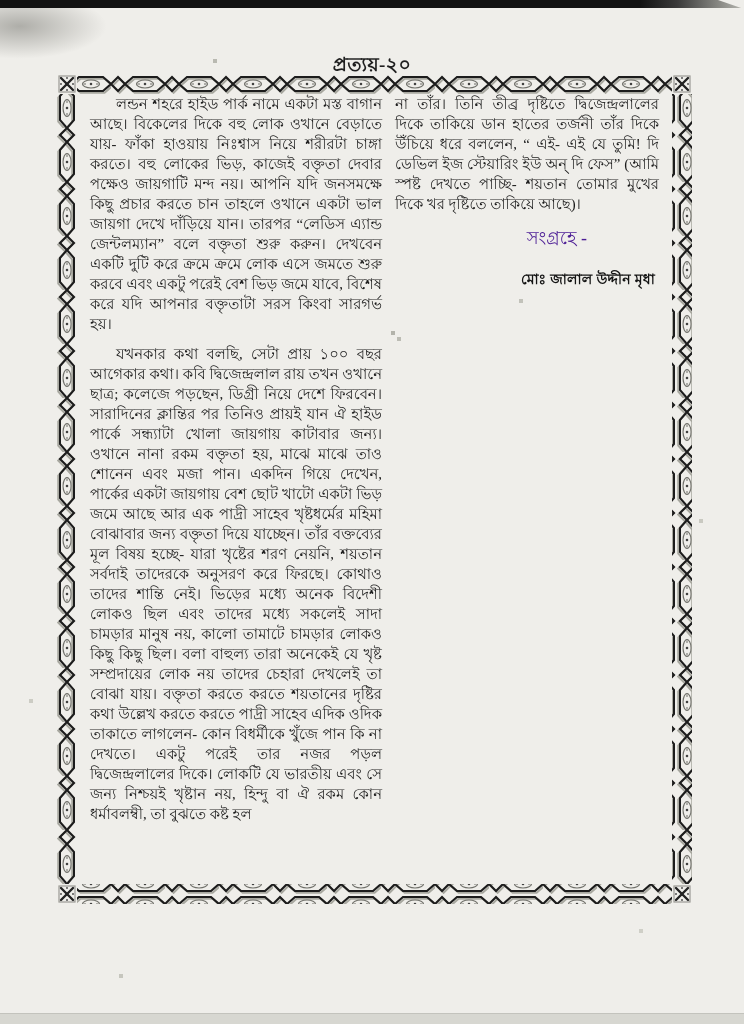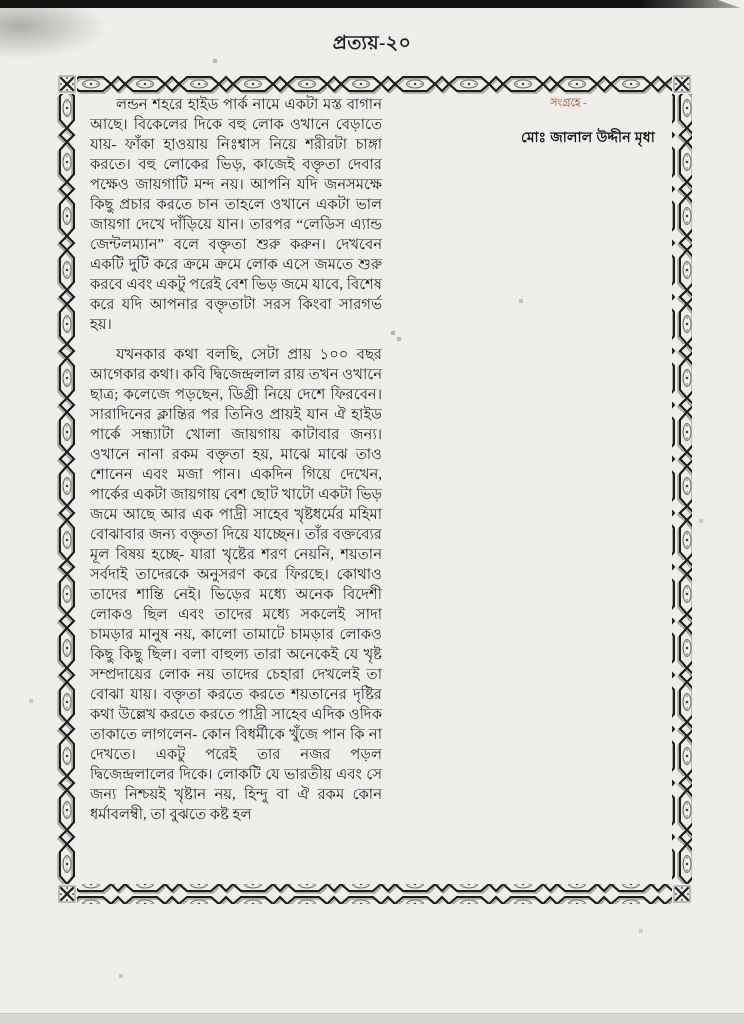--- a/index.html
+++ b/index.html
@@ -16,35 +16,35 @@
     border-top:9px solid #efeeea;border-left:26px solid transparent;}
   .corner-smudge{position:absolute;top:8px;left:0;width:110px;height:52px;
     background:radial-gradient(ellipse at 18% 35%,rgba(110,110,104,.5),rgba(110,110,104,0) 68%);}
   .bottom-band{position:absolute;bottom:0;left:0;width:744px;height:10px;
     background:#d7d7d1;border-top:1px solid #c3c3bd;}
   .specks{position:absolute;top:0;left:0;width:2px;height:2px;background:transparent;
     box-shadow:214px 60px 0 1px #b9b9b1, 520px 300px 0 1px #c2c2ba, 392px 332px 0 1px #b3b3ab,
                398px 338px 0 1px #bcbcb4, 120px 975px 0 1px #c6c6be, 640px 930px 0 1px #cfcfc7,
                700px 520px 0 1px #c9c9c1, 30px 700px 0 1px #ccccc4;}
   
-  .page-header{position:absolute;top:28px;left:0;width:744px;text-align:center;
+  .page-header{position:absolute;top:50px;left:0;width:744px;text-align:center;
     font-size:19px;font-weight:bold;letter-spacing:.4px;color:#1f1f1f;}
   
   .frame{position:absolute;left:57px;top:74px;width:635px;height:830px;}
   .frame svg{display:block;}
   
   .content{position:absolute;left:77px;top:94px;width:595px;height:790px;}
   .story-title{text-align:center;font-size:27px;font-weight:bold;color:#141414;
     margin:2px 0 12px;letter-spacing:.5px;}
   .columns{display:flex;gap:13px;padding:0 13px;}
   .col-left{width:292px;flex:none;}
   .col-right{flex:1;min-width:0;}
   p.body{font-size:14.8px;line-height:20px;text-align:justify;margin:0 0 10px;color:#1c1c1c;}
   p.indent{text-indent:26px;}
-  .attr-label{text-align:right;padding-right:72px;font-size:11px;margin-top:0;color:#c2410c;}
+  .attr-label{text-align:right;padding-right:72px;font-size:18px;margin-top:0;color:#4c1d95;}
   .attr-author{text-align:right;padding-right:4px;font-size:14px;font-weight:bold;
     margin-top:13px;color:#141414;letter-spacing:.3px;}
 </style>
 </head>
 <body>
 
 <div class="top-strip"></div>
 <div class="top-strip-notch"></div>
 <div class="corner-smudge"></div>
 <div class="specks"></div>
@@ -100,17 +100,18 @@
   </svg>
 </div>
 
 <div class="content">
   <div class="columns">
     <div class="col-left">
       <p class="body indent">লন্ডন শহরে হাইড পার্ক নামে একটা মস্ত বাগান আছে। বিকেলের দিকে বহু লোক ওখানে বেড়াতে যায়- ফাঁকা হাওয়ায় নিঃশ্বাস নিয়ে শরীরটা চাঙ্গা করতে। বহু লোকের ভিড়, কাজেই বক্তৃতা দেবার পক্ষেও জায়গাটি মন্দ নয়। আপনি যদি জনসমক্ষে কিছু প্রচার করতে চান তাহলে ওখানে একটা ভাল জায়গা দেখে দাঁড়িয়ে যান। তারপর “লেডিস এ্যান্ড জেন্টলম্যান” বলে বক্তৃতা শুরু করুন। দেখবেন একটি দুটি করে ক্রমে ক্রমে লোক এসে জমতে শুরু করবে এবং একটু পরেই বেশ ভিড় জমে যাবে, বিশেষ করে যদি আপনার বক্তৃতাটা সরস কিংবা সারগর্ভ হয়।</p>
       <p class="body indent">যখনকার কথা বলছি, সেটা প্রায় ১০০ বছর আগেকার কথা। কবি দ্বিজেন্দ্রলাল রায় তখন ওখানে ছাত্র; কলেজে পড়ছেন, ডিগ্রী নিয়ে দেশে ফিরবেন। সারাদিনের ক্লান্তির পর তিনিও প্রায়ই যান ঐ হাইড পার্কে সন্ধ্যাটা খোলা জায়গায় কাটাবার জন্য। ওখানে নানা রকম বক্তৃতা হয়, মাঝে মাঝে তাও শোনেন এবং মজা পান। একদিন গিয়ে দেখেন, পার্কের একটা জায়গায় বেশ ছোট খাটো একটা ভিড় জমে আছে আর এক পাদ্রী সাহেব খৃষ্টধর্মের মহিমা বোঝাবার জন্য বক্তৃতা দিয়ে যাচ্ছেন। তাঁর বক্তব্যের মূল বিষয় হচ্ছে- যারা খৃষ্টের শরণ নেয়নি, শয়তান সর্বদাই তাদেরকে অনুসরণ করে ফিরছে। কোথাও তাদের শান্তি নেই।  ভিড়ের মধ্যে অনেক বিদেশী লোকও ছিল এবং তাদের মধ্যে সকলেই সাদা চামড়ার মানুষ নয়, কালো তামাটে চামড়ার লোকও কিছু কিছু ছিল। বলা বাহুল্য তারা অনেকেই যে খৃষ্ট সম্প্রদায়ের লোক নয় তাদের চেহারা দেখলেই তা বোঝা যায়। বক্তৃতা করতে করতে শয়তানের দৃষ্টির কথা উল্লেখ করতে করতে পাদ্রী সাহেব এদিক ওদিক তাকাতে লাগলেন- কোন বিধর্মীকে খুঁজে পান কি না দেখতে। একটু পরেই তার নজর পড়ল দ্বিজেন্দ্রলালের দিকে। লোকটি যে ভারতীয় এবং সে জন্য নিশ্চয়ই খৃষ্টান নয়, হিন্দু বা ঐ রকম কোন ধর্মাবলম্বী, তা বুঝতে কষ্ট হল</p>
     </div>
     <div class="col-right">
+      <p class="body">না তাঁর। তিনি তীব্র দৃষ্টিতে দ্বিজেন্দ্রলালের দিকে তাকিয়ে ডান হাতের তর্জনী তাঁর দিকে  উঁচিয়ে ধরে বললেন, “ এই-  এই যে তুমি! দি ডেভিল ইজ স্টেয়ারিং ইউ অন্ দি ফেস” (আমি স্পষ্ট দেখতে পাচ্ছি- শয়তান তোমার  মুখের দিকে খর দৃষ্টিতে তাকিয়ে আছে)।</p>
       <div class="attr-label">সংগ্রহে -</div>
       <div class="attr-author">মোঃ জালাল উদ্দীন মৃধা</div>
     </div>
   </div>
 </div>
 
 </body></html>

